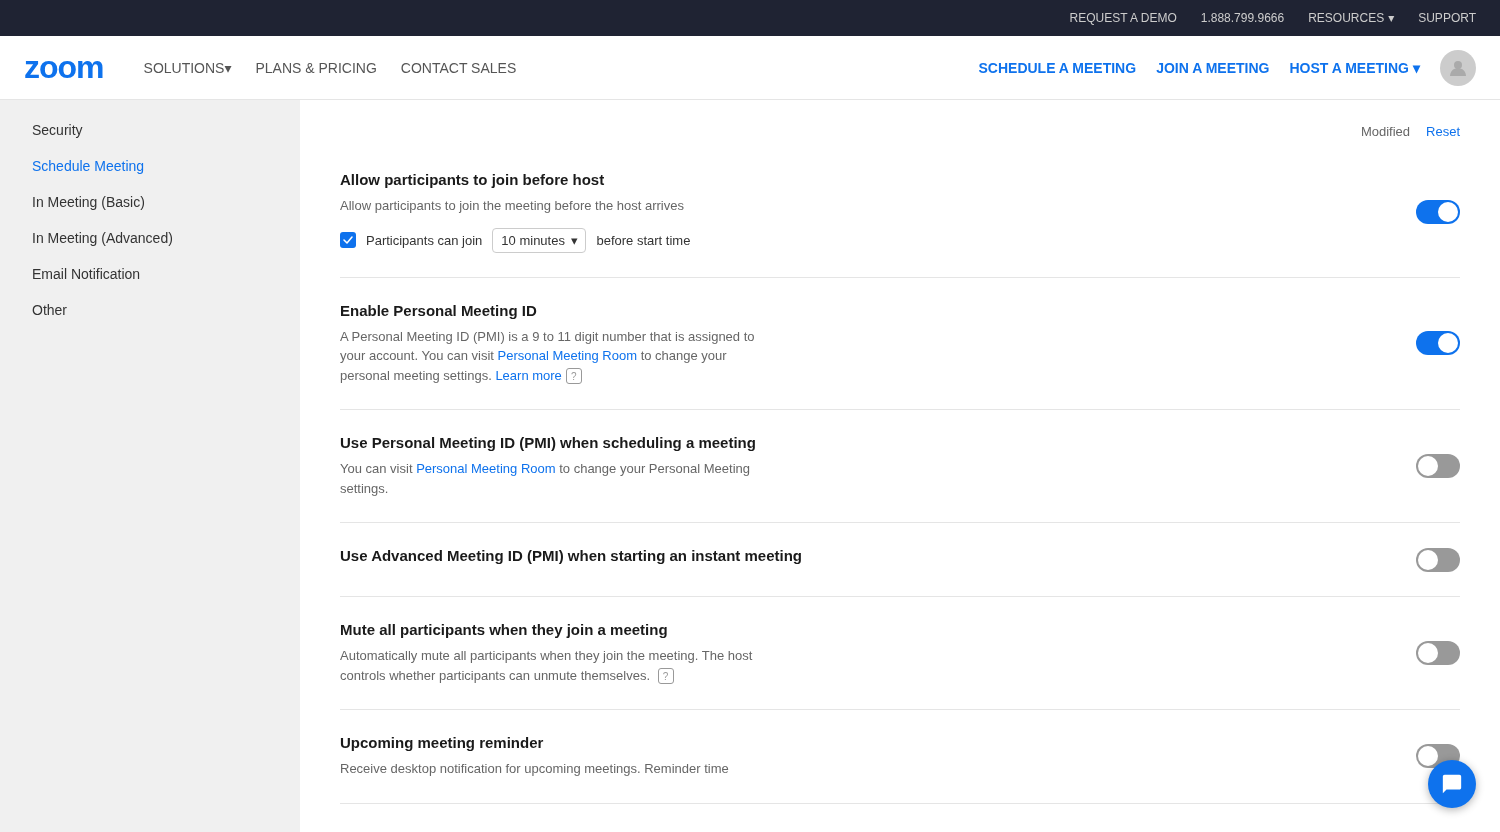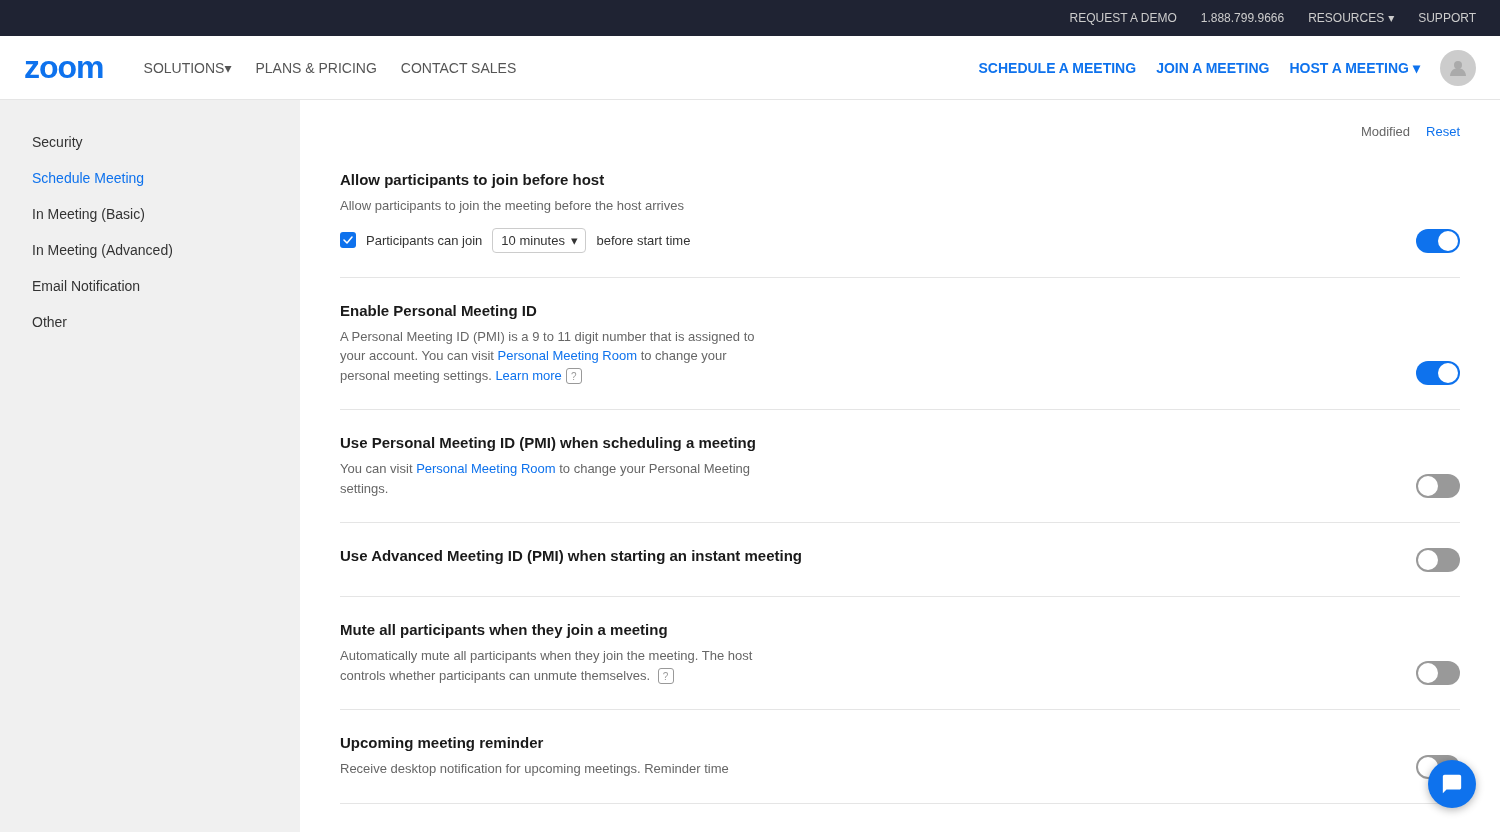--- a/index.html
+++ b/index.html
@@ -43,21 +43,21 @@
     .header-action-host { color: #0e72ed; font-size: 14px; font-weight: 600; display: flex; align-items: center; gap: 4px; cursor: pointer; }
     .avatar-circle { width: 36px; height: 36px; border-radius: 50%; background: #ccc; display: flex; align-items: center; justify-content: center; cursor: pointer; }
 
     
     .page-layout { display: flex; min-height: calc(100vh - 100px); }
 
     
     .sidebar {
       width: 300px;
       background: #f0f0f0;
-      padding: 24px 24px;
+      padding: 12px 24px;
       flex-shrink: 0;
     }
     .sidebar-item {
       padding: 10px 8px;
       cursor: pointer;
       color: #333;
       font-size: 14px;
       border-radius: 4px;
     }
     .sidebar-item.active { color: #0e72ed; }
@@ -67,21 +67,21 @@
       flex: 1;
       background: #fff;
       padding: 24px 40px;
     }
 
     
     .setting-section {
       border-bottom: 1px solid #e5e5e5;
       padding: 24px 0;
     }
-    .setting-header { display: flex; justify-content: space-between; align-items: flex-end; }
+    .setting-header { display: flex; justify-content: space-between; align-items: center; }
     .setting-title { font-size: 15px; font-weight: 600; color: #1a1a1a; margin-bottom: 8px; }
     .setting-desc { color: #666; font-size: 13px; line-height: 1.5; max-width: 440px; }
     .setting-link { color: #0e72ed; cursor: pointer; text-decoration: none; }
 
     
     .toggle-container { display: flex; align-items: center; flex-shrink: 0; margin-left: 16px; }
     .toggle {
       position: relative;
       width: 44px;
       height: 24px;

